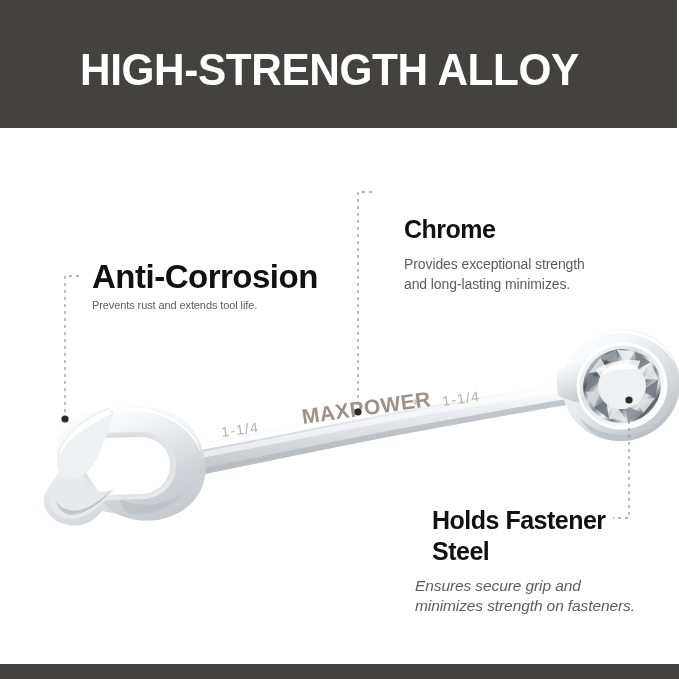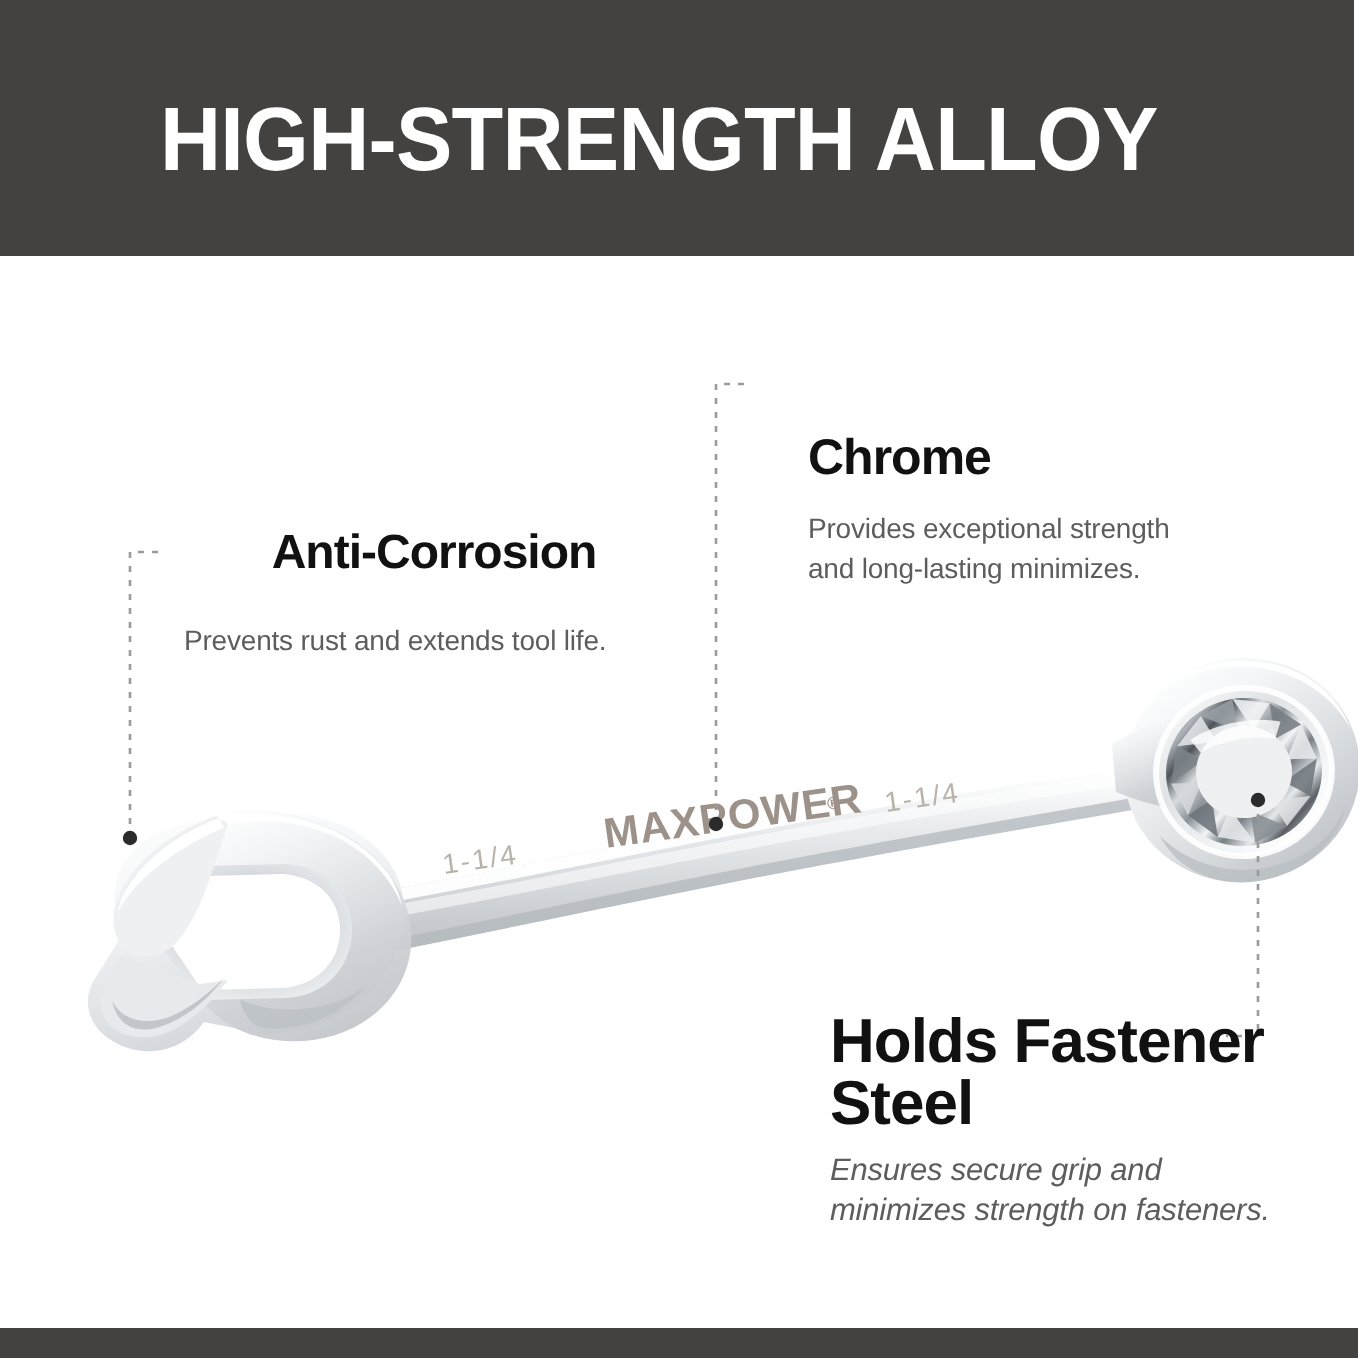--- a/index.html
+++ b/index.html
@@ -56,29 +56,29 @@
     letter-spacing: -0.5px;
     margin: 0;
   }
   .callout-desc {
     color: #5d5d5d;
     margin: 0;
     letter-spacing: -0.1px;
   }
 
   #callout-anti-corrosion { left: 92px; top: 262px; width: 250px; }
-  #callout-anti-corrosion .callout-title { font-size: 24px; line-height: 30px; text-align: center; }
-  #callout-anti-corrosion .callout-desc  { font-size: 14px; line-height: 21px; margin-top: 18px; }
+  #callout-anti-corrosion .callout-title { font-size: 33px; line-height: 30px; }
+  #callout-anti-corrosion .callout-desc  { font-size: 11px; line-height: 21px; margin-top: 3px; }
 
   #callout-chrome-vanadium { left: 404px; top: 178px; width: 230px; margin-top: 36px; }
   #callout-chrome-vanadium .callout-title { font-size: 25px; line-height: 31px; }
   #callout-chrome-vanadium .callout-desc  { font-size: 14px; line-height: 20px; margin-top: 9px; }
 
   #callout-holds-fastener { left: 415px; top: 505px; width: 240px; }
-  #callout-holds-fastener .callout-title { font-size: 31px; line-height: 31px; }
+  #callout-holds-fastener .callout-title { font-size: 25px; line-height: 31px; margin-left: 17px; }
   #callout-holds-fastener .callout-desc  { font-size: 15.5px; line-height: 20px; margin-top: 9px; font-style: italic; }
 
   
   #leaders {
     position: absolute;
     left: 0; top: 0;
     width: 679px; height: 679px;
     pointer-events: none;
   }
 

